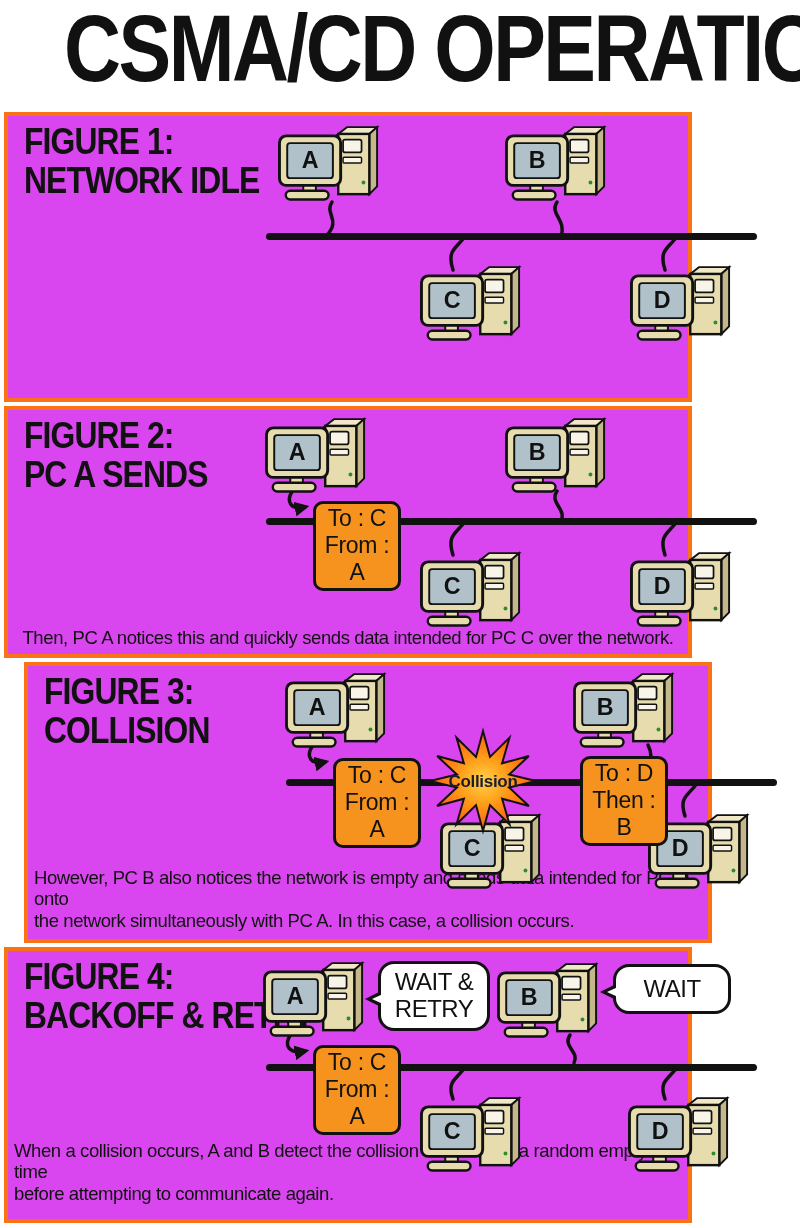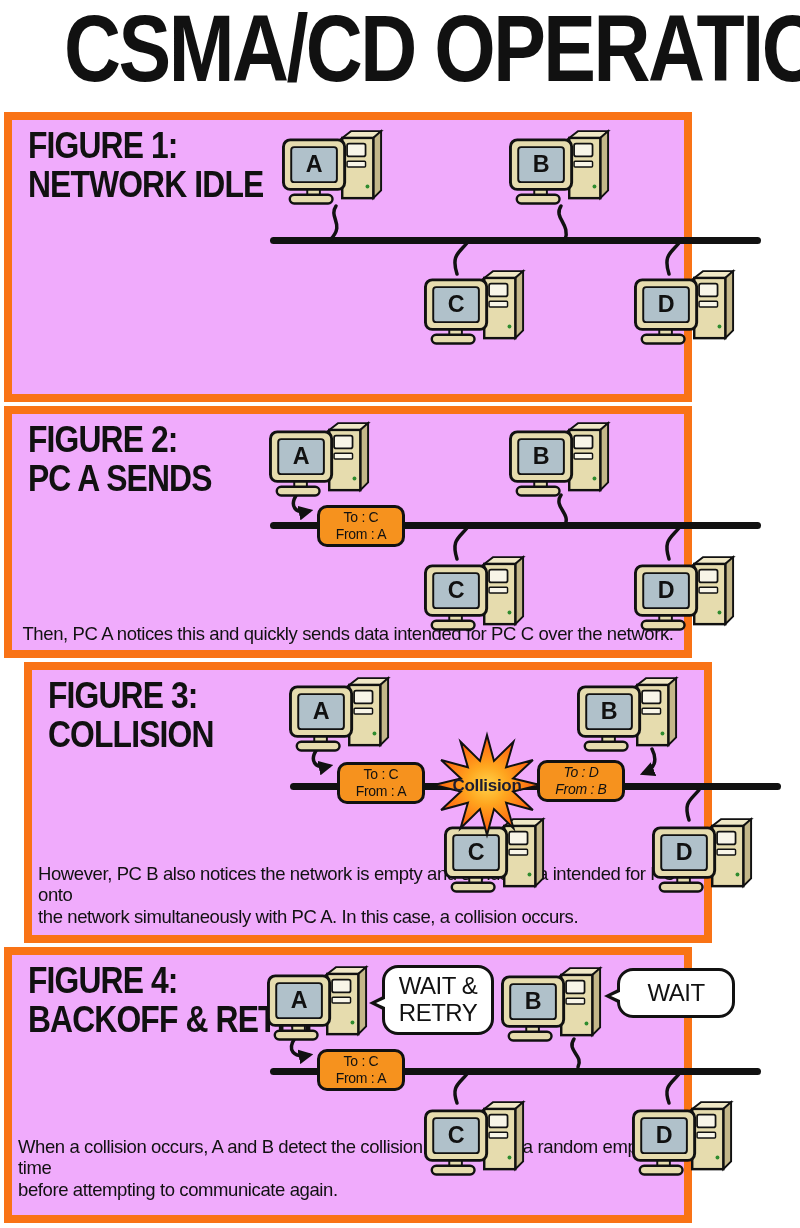--- a/index.html
+++ b/index.html
@@ -2,38 +2,38 @@
 <html><head>
 <meta charset="utf-8">
 <style>
   html,body{margin:0;padding:0;background:#fff;}
   .page{position:relative;width:800px;height:1228px;background:#fff;overflow:hidden;
         font-family:"Liberation Sans",sans-serif;color:#111;}
   .title{position:absolute;top:2px;left:0;width:800px;text-align:center;margin:0;
          font-size:94px;font-weight:bold;letter-spacing:-3px;line-height:1.0;
          transform:scaleX(0.84);transform-origin:center top;white-space:nowrap;}
   .fig-box{position:absolute;left:4px;width:688px;box-sizing:border-box;
-           border:8px solid #f97316;background:#f0abfc;}
+           border:4px solid #f97316;background:#d946ef;}
   #box1{top:112px;height:290px;}
   #box2{top:406px;height:252px;}
   #box3{top:662px;height:281px;margin-left:20px;}
   #box4{top:947px;height:276px;}
   .fig-heading{position:absolute;left:16px;top:6px;margin:0;
                font-size:37px;font-weight:bold;line-height:1.06;letter-spacing:-1px;
                white-space:pre-line;transform:scaleX(0.86);transform-origin:left top;}
   .caption{position:absolute;left:6px;right:6px;margin:0;
            font-size:18.5px;line-height:1.18;letter-spacing:-0.4px;white-space:pre-line;}
   .bus{position:absolute;height:7px;background:#111;border-radius:4px;z-index:1;}
   .connectors{position:absolute;left:0;top:0;width:784px;height:100%;z-index:2;pointer-events:none;}
   .connectors path{stroke:#111;stroke-width:3.5;fill:none;stroke-linecap:round;}
   .pc{position:absolute;width:102px;height:80px;z-index:3;overflow:visible;}
   .pc-letter{font-family:"Liberation Sans",sans-serif;font-size:24px;font-weight:bold;fill:#111;}
   .packet{position:absolute;width:88px;box-sizing:border-box;z-index:5;
           background:#f6921e;border:3px solid #111;border-radius:10px;
-          text-align:center;font-size:14px;line-height:1.18;letter-spacing:-0.3px;
+          text-align:center;font-size:23px;line-height:1.18;letter-spacing:-0.3px;
           padding:1px 0 2px;}
   .star{position:absolute;z-index:4;overflow:visible;}
   .star text{font-family:"Liberation Sans",sans-serif;font-size:17px;font-weight:bold;
              fill:#1c1c30;letter-spacing:-0.3px;}
   .bubble{position:absolute;box-sizing:border-box;z-index:5;background:#fff;
           border:3px solid #111;border-radius:16px;display:flex;align-items:center;
           justify-content:center;text-align:center;font-size:24px;line-height:1.12;
           letter-spacing:-0.5px;white-space:pre-line;}
   .bubble::before{content:"";position:absolute;left:-16px;top:var(--tail-top);
           border-top:8px solid transparent;border-bottom:8px solid transparent;
@@ -163,23 +163,23 @@
       <text class="pc-letter" x="33" y="44.5" text-anchor="middle">D</text>
     </svg>
     <svg class="star" style="left:400px;top:63px;" width="110" height="104" viewBox="0 0 110 104">
       <polygon points="108,52 81.1,45.5 100.9,27 74.1,34.3 81.5,8.7 62,27.9 55,2 48,27.9 28.5,8.7 35.9,34.3 9.1,27 28.9,45.5 2,52 28.9,58.5 9.1,77 35.9,69.7 28.5,95.3 48,76.1 55,102 62,76.1 81.5,95.3 74.1,69.7 100.9,77 81.1,58.5" fill="url(#starGrad)" stroke="#111" stroke-width="2"></polygon>
       <text x="55" y="58" text-anchor="middle">Collision</text>
     </svg>
     <div class="packet" style="left:305px;top:92px;">
       <div>To : C</div>
       <div>From : A</div>
     </div>
-    <div class="packet" style="left:505px;top:90px;font-style:italic;">
+    <div class="packet" style="left:552px;top:90px;">
       <div>To : D</div>
-      <div>From : B</div>
+      <div>Then : B</div>
     </div>
     <p class="caption" style="bottom:7px;">However, PC B also notices the network is empty and sends data intended for PC D onto
 the network simultaneously with PC A. In this case, a collision occurs.</p>
   </section>
 
   <section class="fig-box" id="box4">
     <h2 class="fig-heading">FIGURE 4:
 BACKOFF &amp; RETRY</h2>
     <div class="bus" style="left:258px;top:113px;width:491px;"></div>
     <svg class="connectors">

